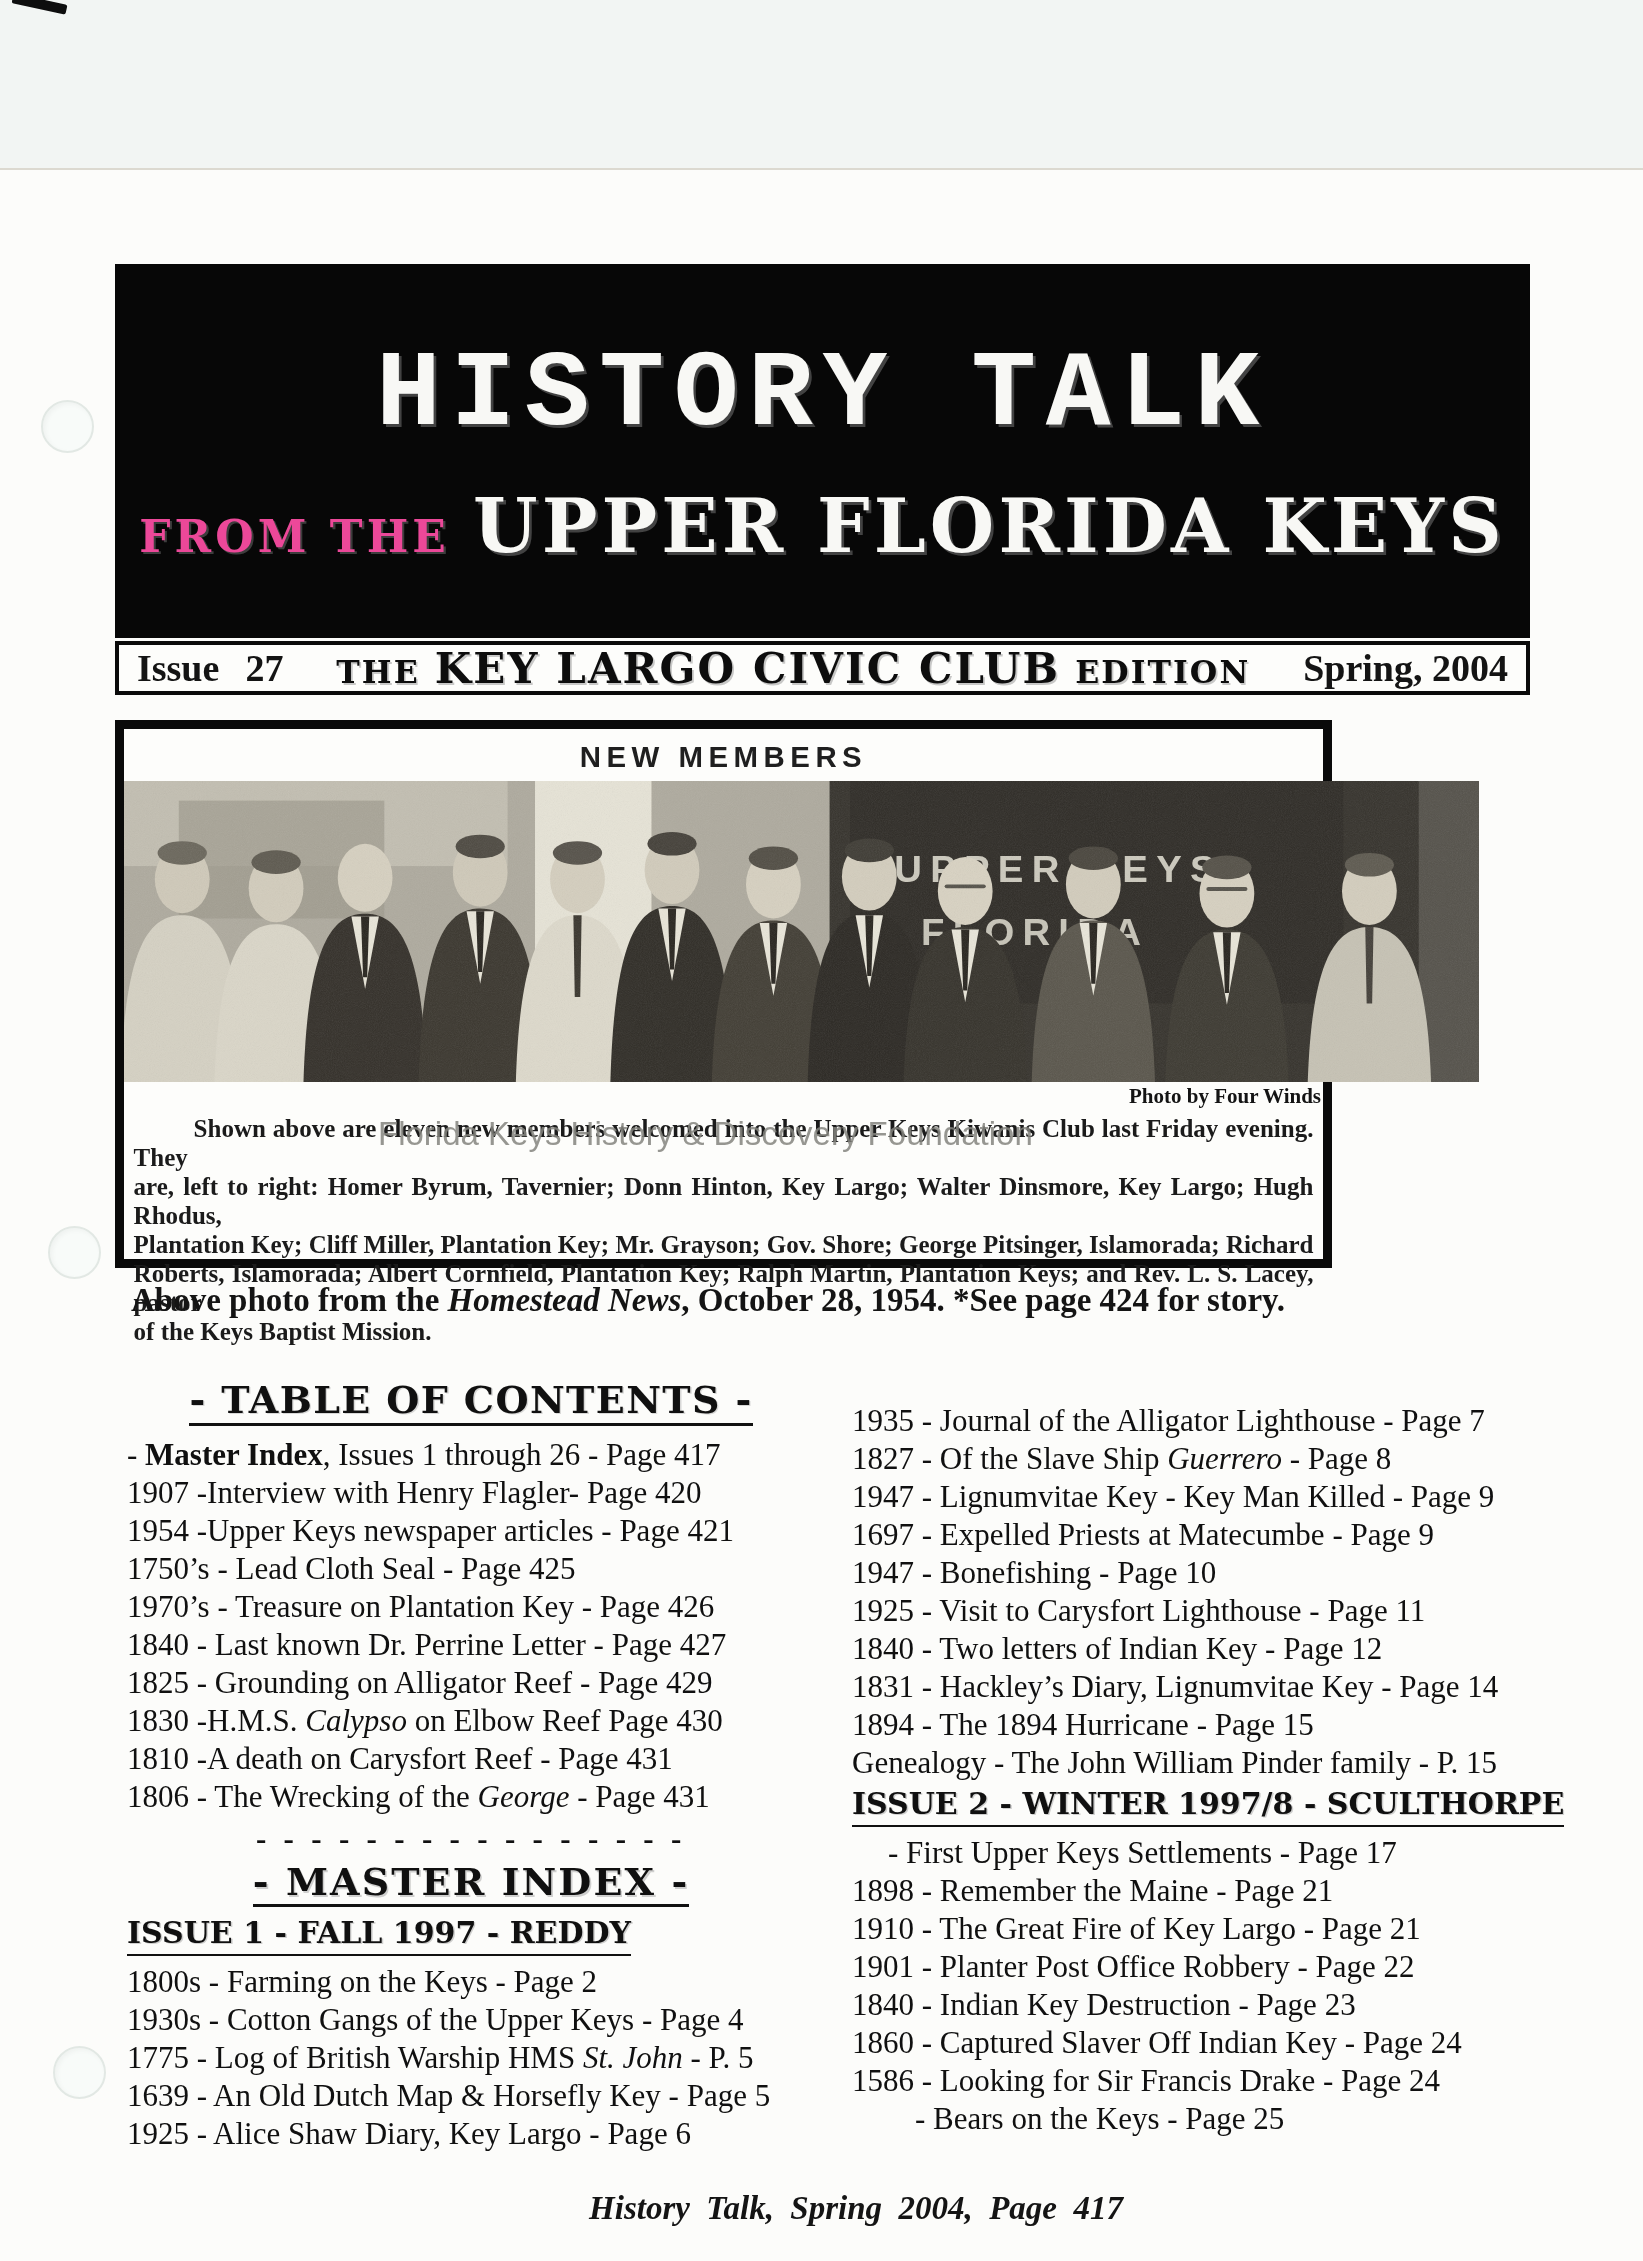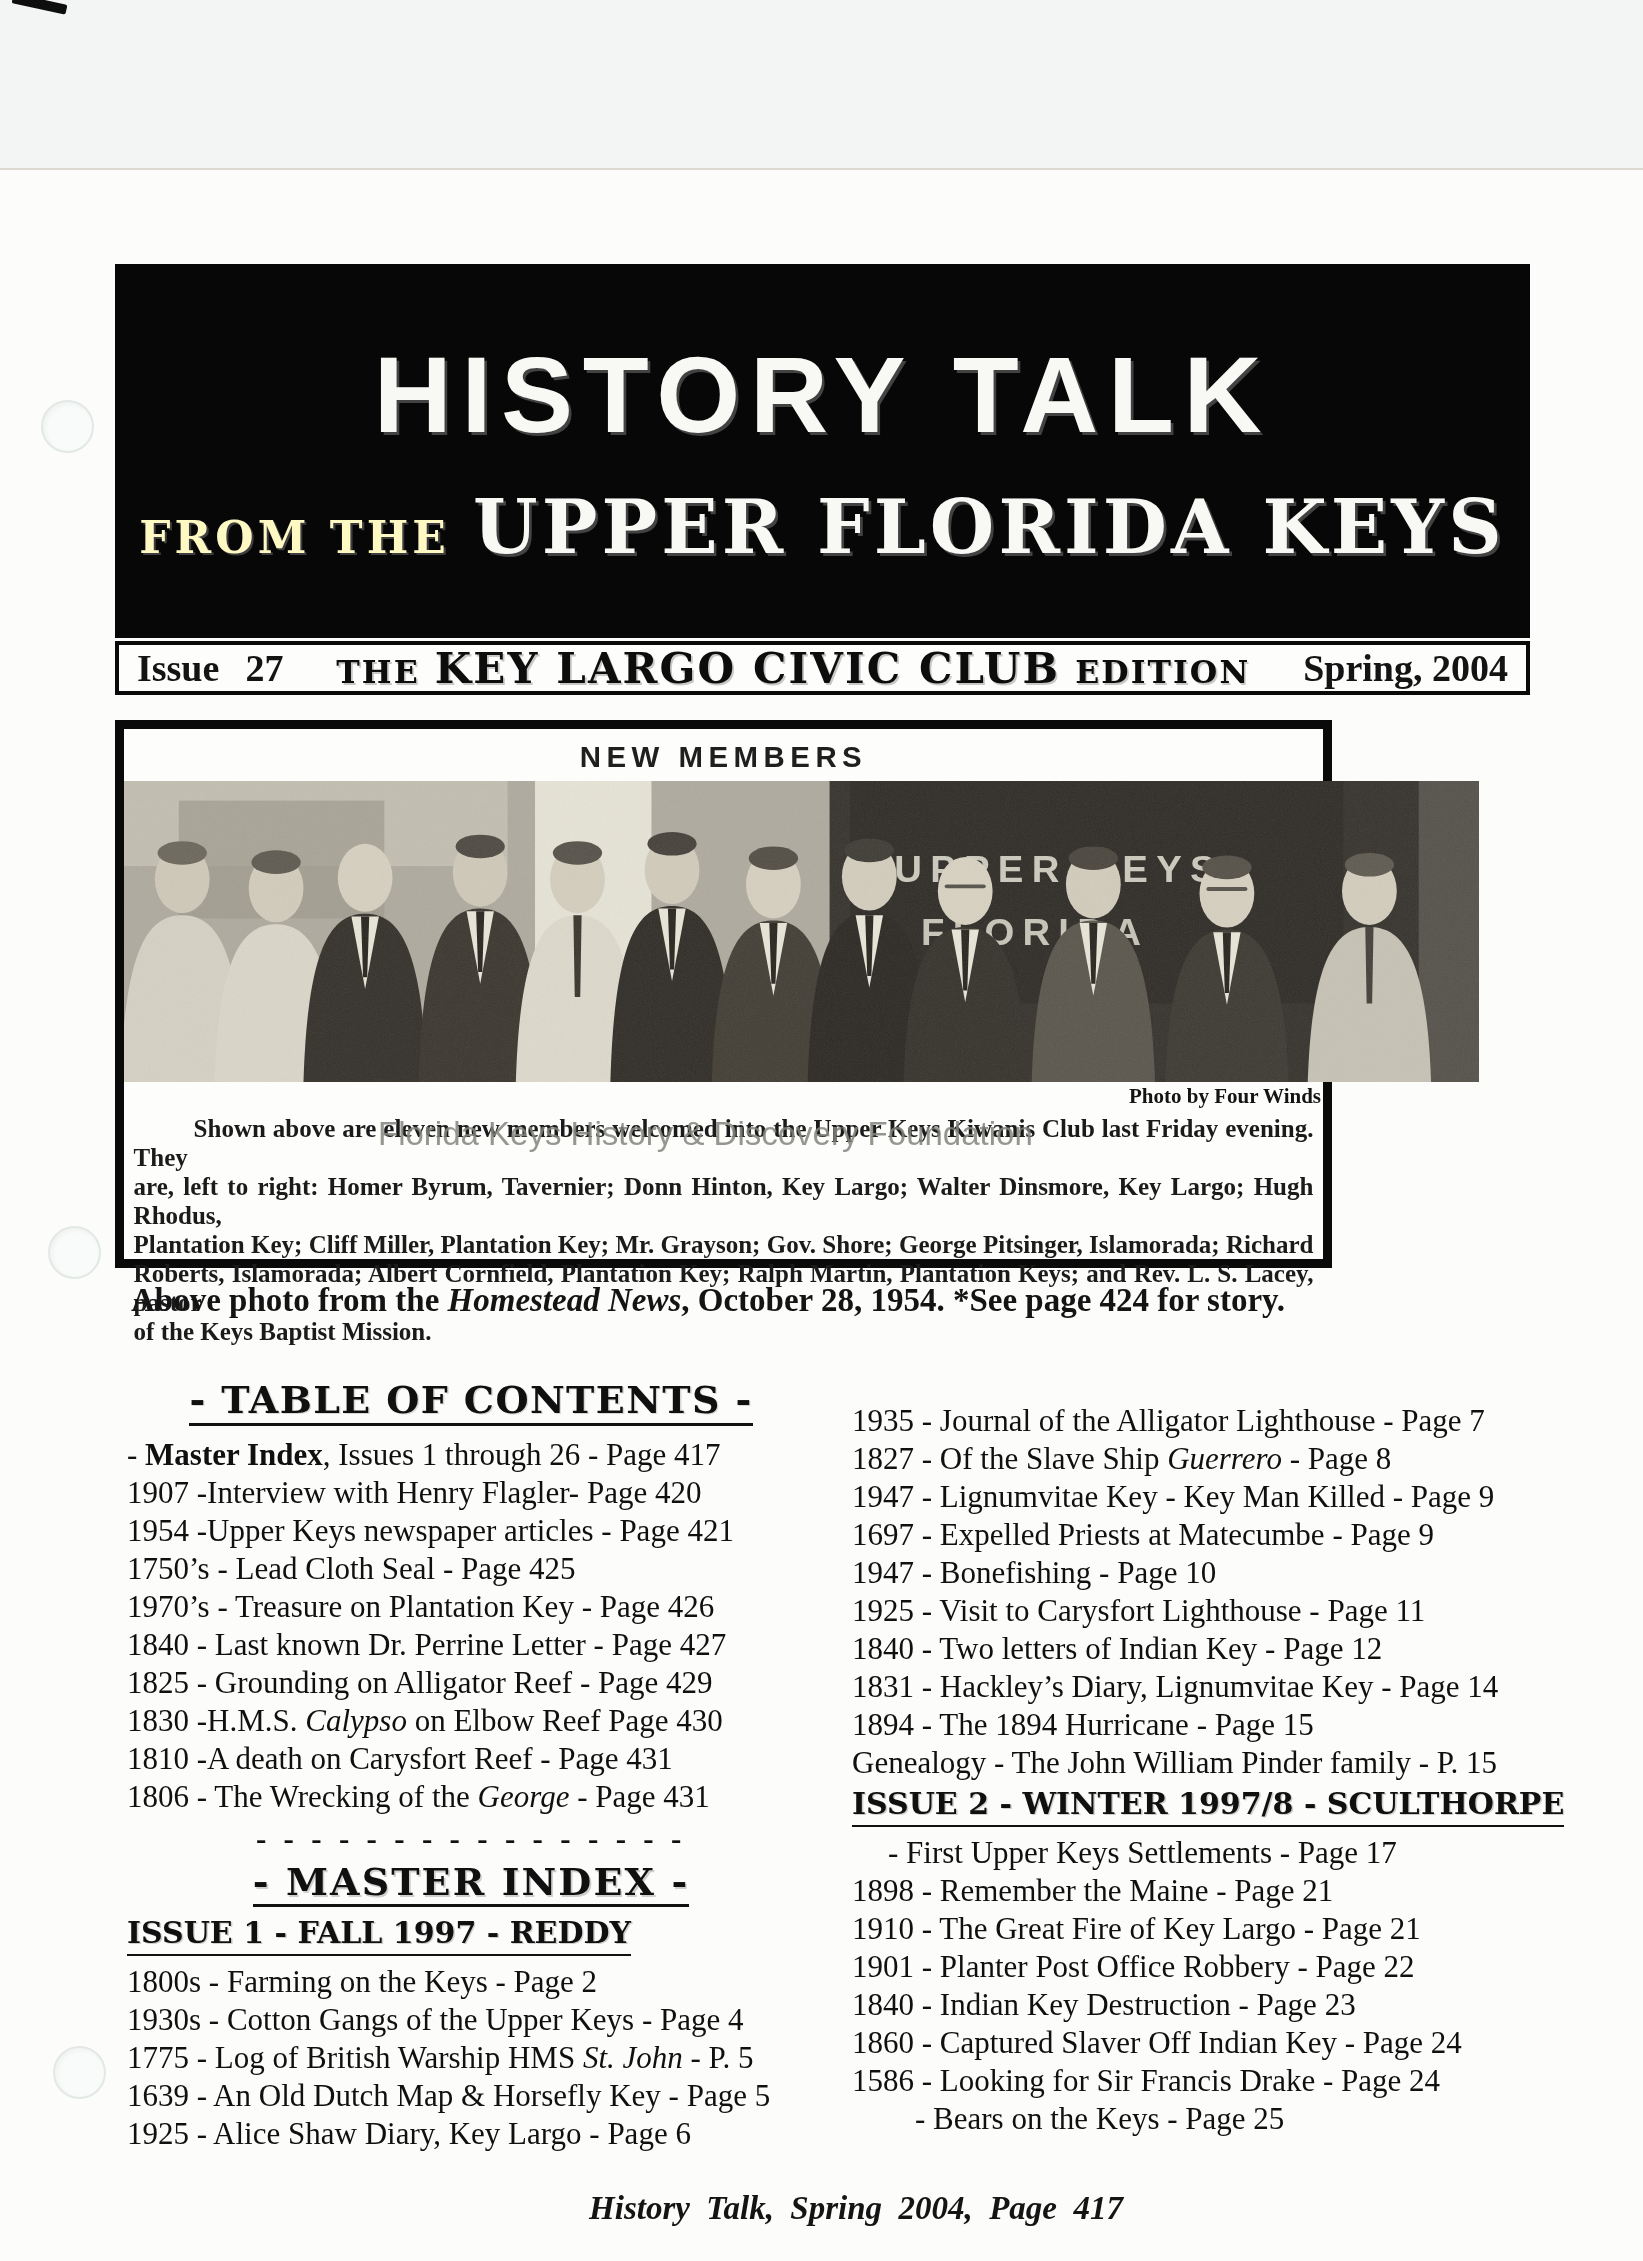--- a/index.html
+++ b/index.html
@@ -11,25 +11,25 @@
         transform:rotate(12deg);border-radius:2.1px;}
   .hole{position:absolute;width:49px;height:49px;border-radius:50%;background:#f8fbf9;
         border:2.1px solid #e2e8e4;box-shadow:inset 2.1px 2.1px 5.5px rgba(0,0,0,0.04);}
   .hole-1{left:41px;top:400px;}
   .hole-2{left:48px;top:1226px;}
   .hole-3{left:53px;top:2046px;}
 
   
   .masthead{position:absolute;left:115px;top:264px;width:1415px;height:374px;background:#070707;
         display:flex;flex-direction:column;align-items:center;justify-content:center;gap:27px;}
-  .mast-title{font-family:Liberation Sans, sans-serif;font-weight:bold;font-size:108px;letter-spacing:9.6px;
+  .mast-title{font-family:Liberation Mono, monospace;font-weight:bold;font-size:108px;letter-spacing:9.6px;
         color:#f8f8f5;text-shadow:2.7px 3.4px 0 rgba(115,115,115,0.55);white-space:nowrap;}
   .mast-sub{display:flex;align-items:baseline;gap:23px;white-space:nowrap;}
   .mast-sub-prefix{font-family:"DejaVu Serif",serif;font-weight:bold;font-size:44px;letter-spacing:4.1px;
-        color:#fef9c3;text-shadow:2.1px 2.1px 0 rgba(115,115,115,0.5);}
+        color:#ec4899;text-shadow:2.1px 2.1px 0 rgba(115,115,115,0.5);}
   .mast-sub-main{font-family:"DejaVu Serif",serif;font-weight:bold;font-size:74px;letter-spacing:4.1px;
         color:#f8f8f5;text-shadow:2.7px 2.7px 0 rgba(115,115,115,0.55);}
 
   
   .issue-bar{position:absolute;left:115px;top:641px;width:1415px;height:54px;background:#fdfdfb;
         border:4.8px solid #0a0a0a;box-sizing:border-box;display:flex;align-items:center;
         justify-content:space-between;padding:0 18px;}
   .issue-left{display:flex;gap:26px;font-weight:bold;font-size:38px;}
   .issue-mid{display:flex;align-items:baseline;gap:15px;font-family:"DejaVu Serif",serif;
         font-weight:bold;color:#0d0d0d;text-shadow:1.7px 1.7px 0 rgba(135,135,135,0.45);}

